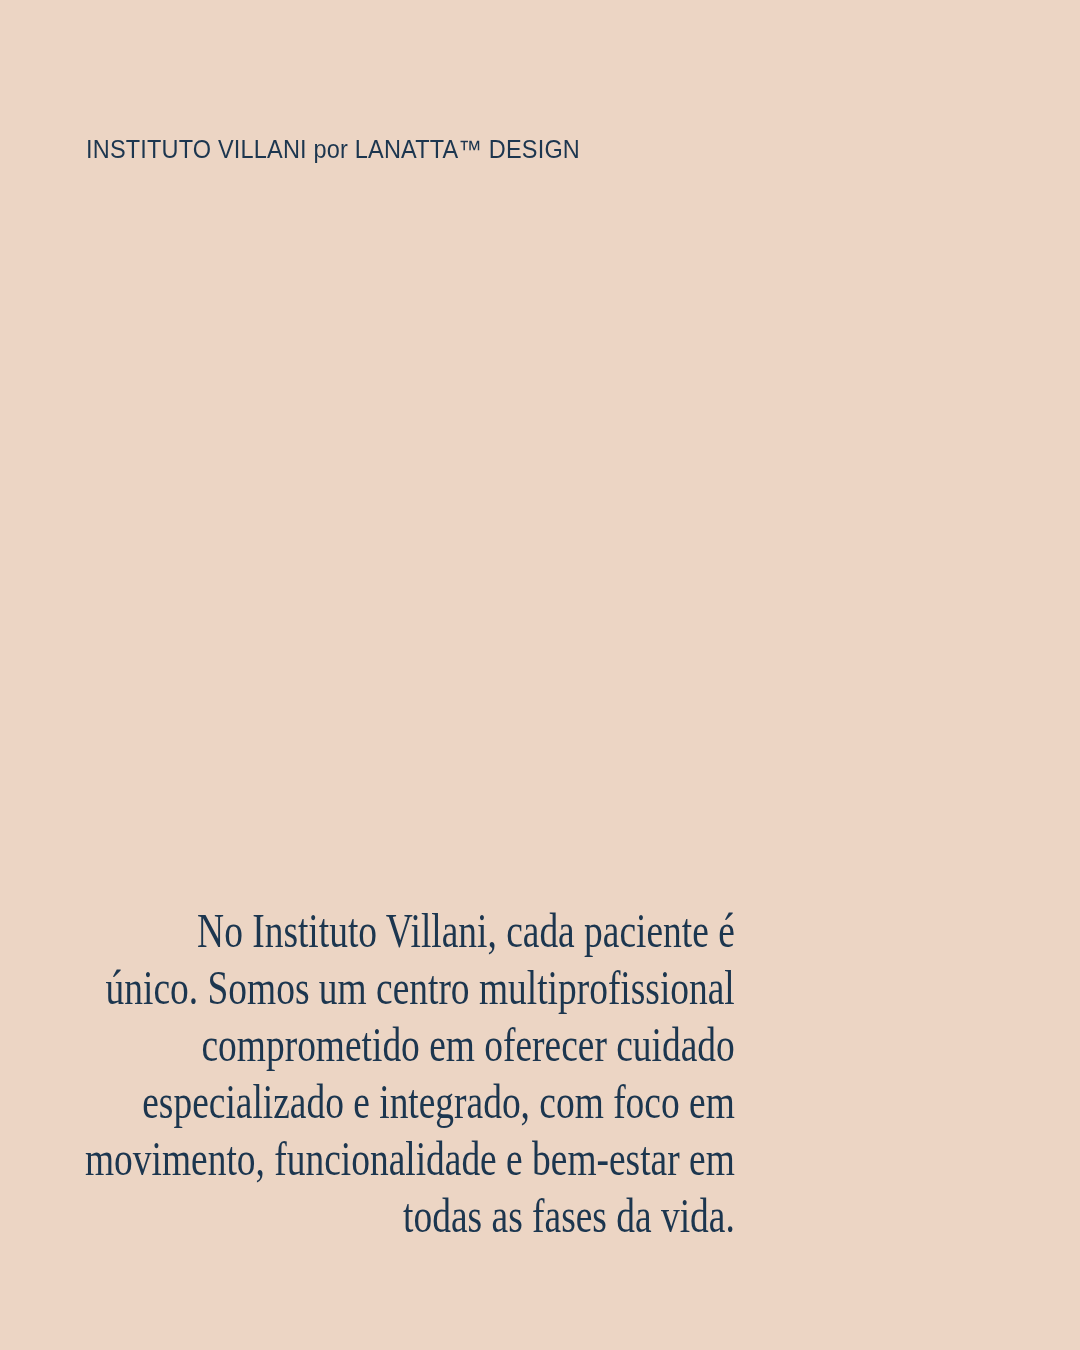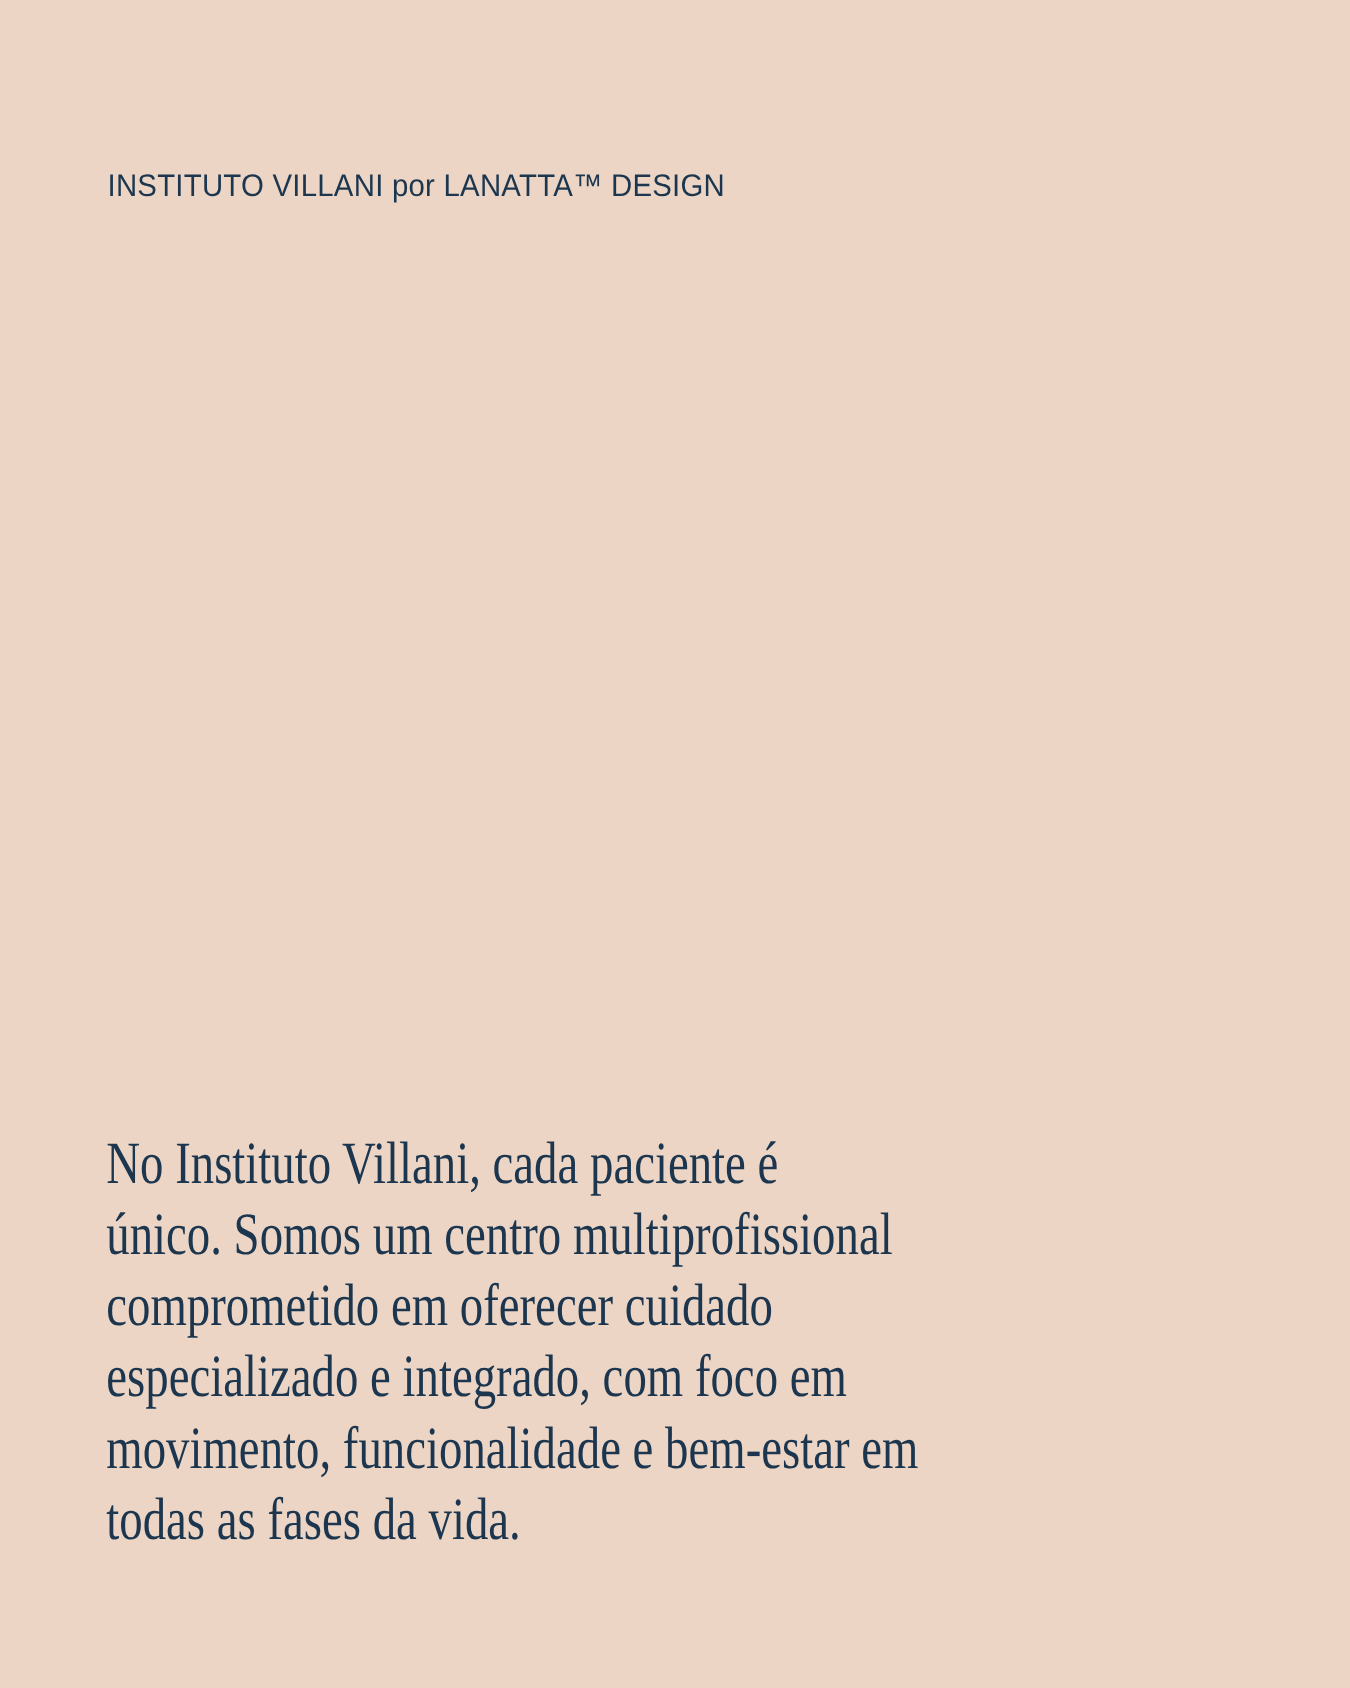--- a/index.html
+++ b/index.html
@@ -30,20 +30,21 @@
     letter-spacing: 0.2px;
     color: var(--ink);
     white-space: nowrap;
     transform: scaleX(0.94);
     transform-origin: 0 0;
   }
   .about-paragraph {
     position: absolute;
     left: 85px;
     top: 902px;
+    text-align: right;
   }
   .about-paragraph .line {
     font-family: "Liberation Serif", serif;
     font-size: 48px;
     line-height: 57px;
     font-weight: 400;
     color: var(--ink);
     white-space: nowrap;
     transform: scaleX(0.78);
     transform-origin: 0 50%;

